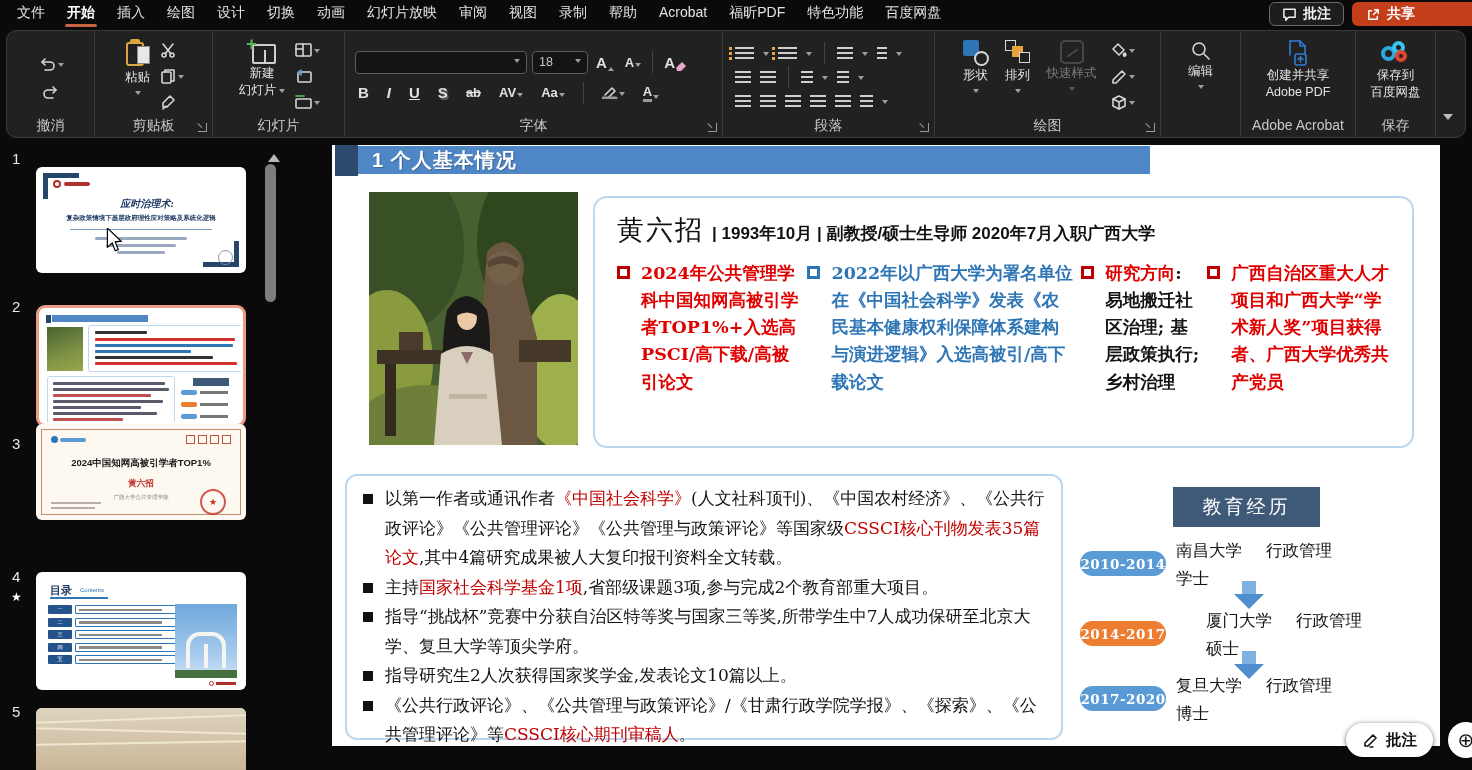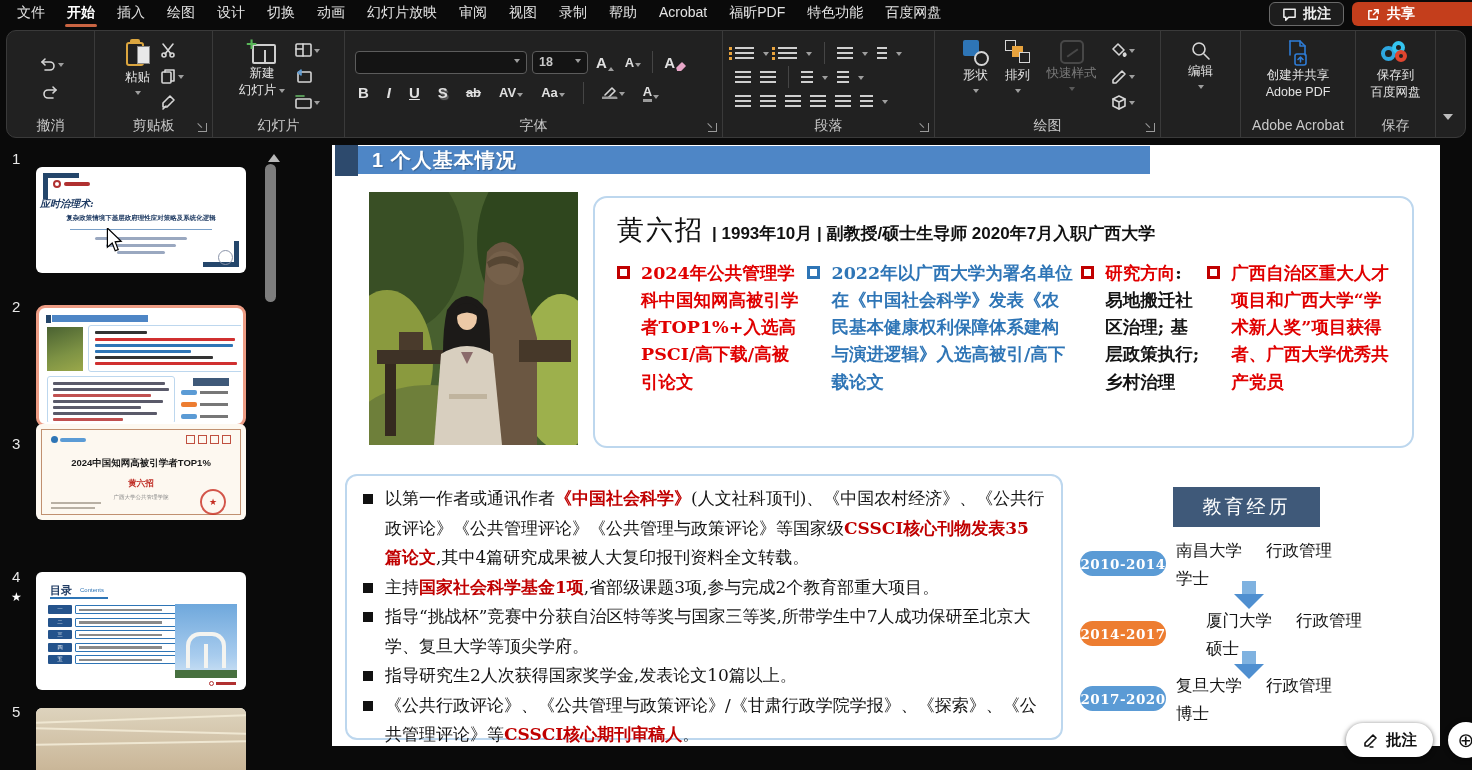--- a/index.html
+++ b/index.html
@@ -57,21 +57,21 @@
   .ic-qstyle::after { content:""; position:absolute; left:4px; top:10px; width:13px; height:2px; background:#777; transform:rotate(-35deg); }
   
   .ic-baidu { position:relative; width:30px; height:26px; }
   .ic-baidu i { position:absolute; border-radius:50%; }
   .ic-baidu i:nth-child(1){ left:0; top:6px; width:15px; height:15px; border:4px solid #2ea7e0; }
   .ic-baidu i:nth-child(2){ left:11px; top:1px; width:13px; height:13px; border:4px solid #35c5f0; }
   .ic-baidu i:nth-child(3){ left:14px; top:10px; width:12px; height:12px; border:4px solid #e0452f; }
   .ribbon-collapse { position:absolute; right:12px; bottom:12px; }
 
   .fontrow { display:flex; align-items:center; gap:5px; }
-  .selbox { background:#141414; border:1px solid #5c5c5c; border-radius:4px; height:23px; display:flex; align-items:center; padding:0 6px; color:#c8c8c8; font-size:12.5px; justify-content:space-between;font-weight:bold; }
+  .selbox { background:#141414; border:1px solid #5c5c5c; border-radius:4px; height:23px; display:flex; align-items:center; padding:0 6px; color:#c8c8c8; font-size:12.5px; justify-content:space-between; }
   .fbtn { display:flex; align-items:flex-end; gap:1px; padding:1px 3px; border-radius:3px; color:#e0e0e0; }
   .fbtn b { font-size:15px; font-weight:bold; }
   .vsep { width:1px; height:22px; background:#454545; margin:0 3px; align-self:center; }
   .licon { width:16px; height:13px; background:repeating-linear-gradient(to bottom,#cfcfcf 0 1.8px,transparent 1.8px 5.2px); display:inline-block; }
   .licon.dots { width:19px; background:repeating-linear-gradient(to bottom,#cfcfcf 0 1.8px,transparent 1.8px 5.2px); position:relative; }
   .licon.dots::before { content:""; position:absolute; left:-6px; top:0; width:3px; height:13px; background:repeating-linear-gradient(to bottom,#e8a33d 0 2.5px,transparent 2.5px 5.2px); }
   .prow { display:flex; align-items:center; gap:9px; height:20px; }
 
   
   .workspace { position:absolute; left:0; top:140px; width:1472px; height:630px; background:#0a0a0a; }
@@ -85,21 +85,21 @@
   .thumb-inner { position:relative; width:100%; height:100%; background:#fff; border-radius:4px; overflow:hidden; }
   .scroll-up { position:absolute; left:268px; top:8px; width:0; height:0; border:6px solid transparent; border-bottom:8px solid #b8b8b8; }
   .scroll-thumb { position:absolute; left:265px; top:24px; width:11px; height:138px; background:#7d7d7d; border-radius:6px; }
 
   
   .t1-ctl { position:absolute; left:7px; top:6px; width:36px; height:26px; border-left:5px solid #24466b; border-top:5px solid #24466b; }
   .t1-cbr { position:absolute; right:7px; bottom:6px; width:36px; height:26px; border-right:5px solid #24466b; border-bottom:5px solid #24466b; }
   .t1-logo { position:absolute; left:17px; top:13px; display:flex; align-items:center; gap:3px; }
   .t1-logo i { width:8px; height:8px; border-radius:50%; border:2px solid #b03030; }
   .t1-logo b { width:26px; height:4px; background:#b03030; border-radius:2px; }
-  .t1-title1 { position:absolute; left:4px; right:0; top:30px; color:#1f3b63; font:italic bold 10px "DejaVu Serif",serif; }
+  .t1-title1 { position:absolute; left:12px; right:0; top:30px; text-align:center; color:#1f3b63; font:italic bold 10px "DejaVu Serif",serif; }
   .t1-title2 { position:absolute; left:10px; right:10px; top:47px; text-align:center; color:#1f3b63; font:bold 6.5px "DejaVu Serif",serif; }
   .t1-hr { position:absolute; left:34px; right:34px; top:62px; border-top:1px solid #7aa0c8; }
   .t1-bar { position:absolute; left:50%; transform:translateX(-50%); height:2.5px; background:#9aa8c0; border-radius:2px; }
   .t1-seal { position:absolute; right:13px; bottom:8px; width:15px; height:15px; border:1.5px solid #8a93a8; border-radius:50%; }
 
   
   .t2-titlesq { position:absolute; left:5px; top:5px; width:5px; height:8px; background:#24466b; }
   .t2-titlebar { position:absolute; left:11px; top:5px; width:96px; height:7px; background:#4e86c6; }
   .t2-photo { position:absolute; left:6px; top:17px; width:36px; height:44px; background:linear-gradient(160deg,#4a6232,#7d9244 60%,#9aa84a); }
   .t2-infobox { position:absolute; left:47px; top:15px; width:156px; height:47px; border:1px solid #bdd7ee; border-radius:3px; }
@@ -157,21 +157,21 @@
   .info-box { position:absolute; left:261px; top:51px; width:821px; height:252px; border:2px solid #bdd7ee; border-radius:14px; padding:10px 22px 0; background:#fff; }
   .name-row { display:flex; align-items:baseline; margin-top:4px; }
   .p-name { font-size:27px; color:#111; letter-spacing:2px; }
   .p-meta { font-size:17px; font-weight:bold; color:#111; margin-left:8px; font-family:"Liberation Sans","DejaVu Sans",sans-serif; }
   .pb-rows { margin-top:12px; display:flex; flex-direction:row; gap:8px; }
   .pb-row { display:flex; align-items:flex-start; }
   .pb-sq { width:13px; height:13px; border:3px solid #c00000; margin:6px 11px 0 0; flex:none; }
   .pb-blue { border-color:#2e75b6; }
   .pb-text { font-size:17.5px; font-weight:bold; line-height:1.55; }
   .seg-rb { color:#e00000; }
-  .seg-r { color:#c00000; font-weight:bold; }
+  .seg-r { color:#c00000; font-weight:normal; }
   .seg-b { color:#2e75b6; }
   .seg-k { color:#141414; }
   .ach-box { position:absolute; left:13px; top:329px; width:718px; height:266px; border:2px solid #bdd7ee; border-radius:12px; padding:8px 16px 0 14px; background:#fff; }
   .ach-row { display:flex; align-items:flex-start; font-size:17px; line-height:29.5px; color:#141414; }
   .ach-sq { width:10px; height:10px; background:#111; margin:10px 12px 0 2px; flex:none; }
 
   
   .edu-header { position:absolute; left:841px; top:342px; width:147px; height:40px; background:#3f5979; color:#fff; font-size:19px; letter-spacing:3px; display:flex; align-items:center; justify-content:center; }
   .edu-col { position:absolute; left:744px; top:392px; width:360px; height:205px; }
   .edu-pill { position:absolute; left:4px; width:86px; height:25px; border-radius:13px; color:#fff; font-size:13.5px; font-weight:bold; display:flex; align-items:center; justify-content:center; letter-spacing:.5px; }

